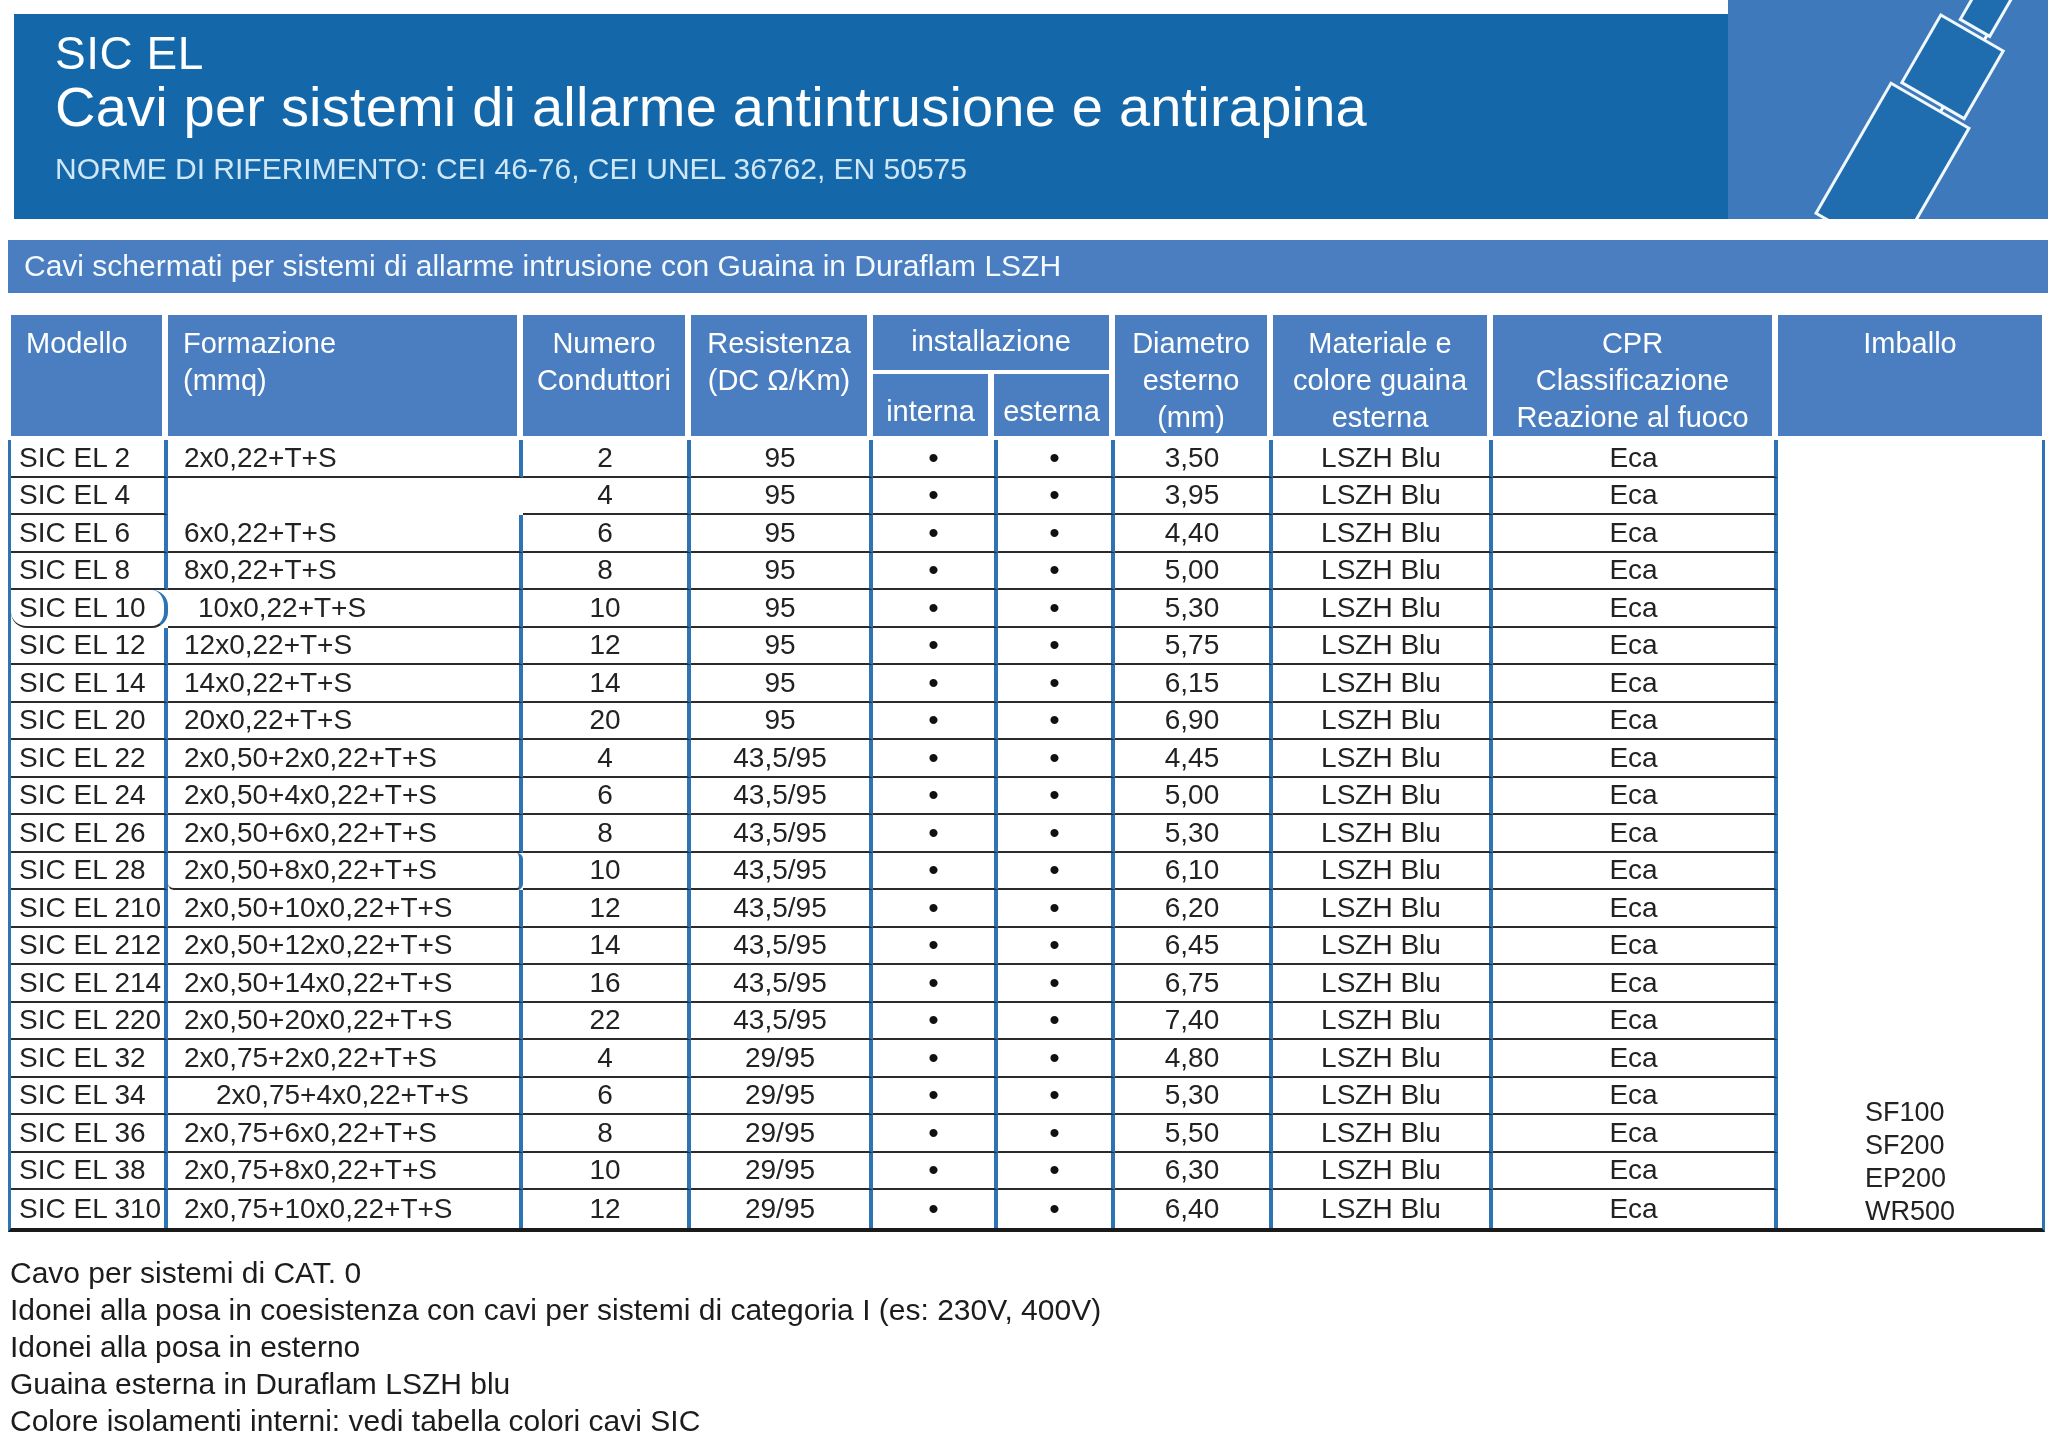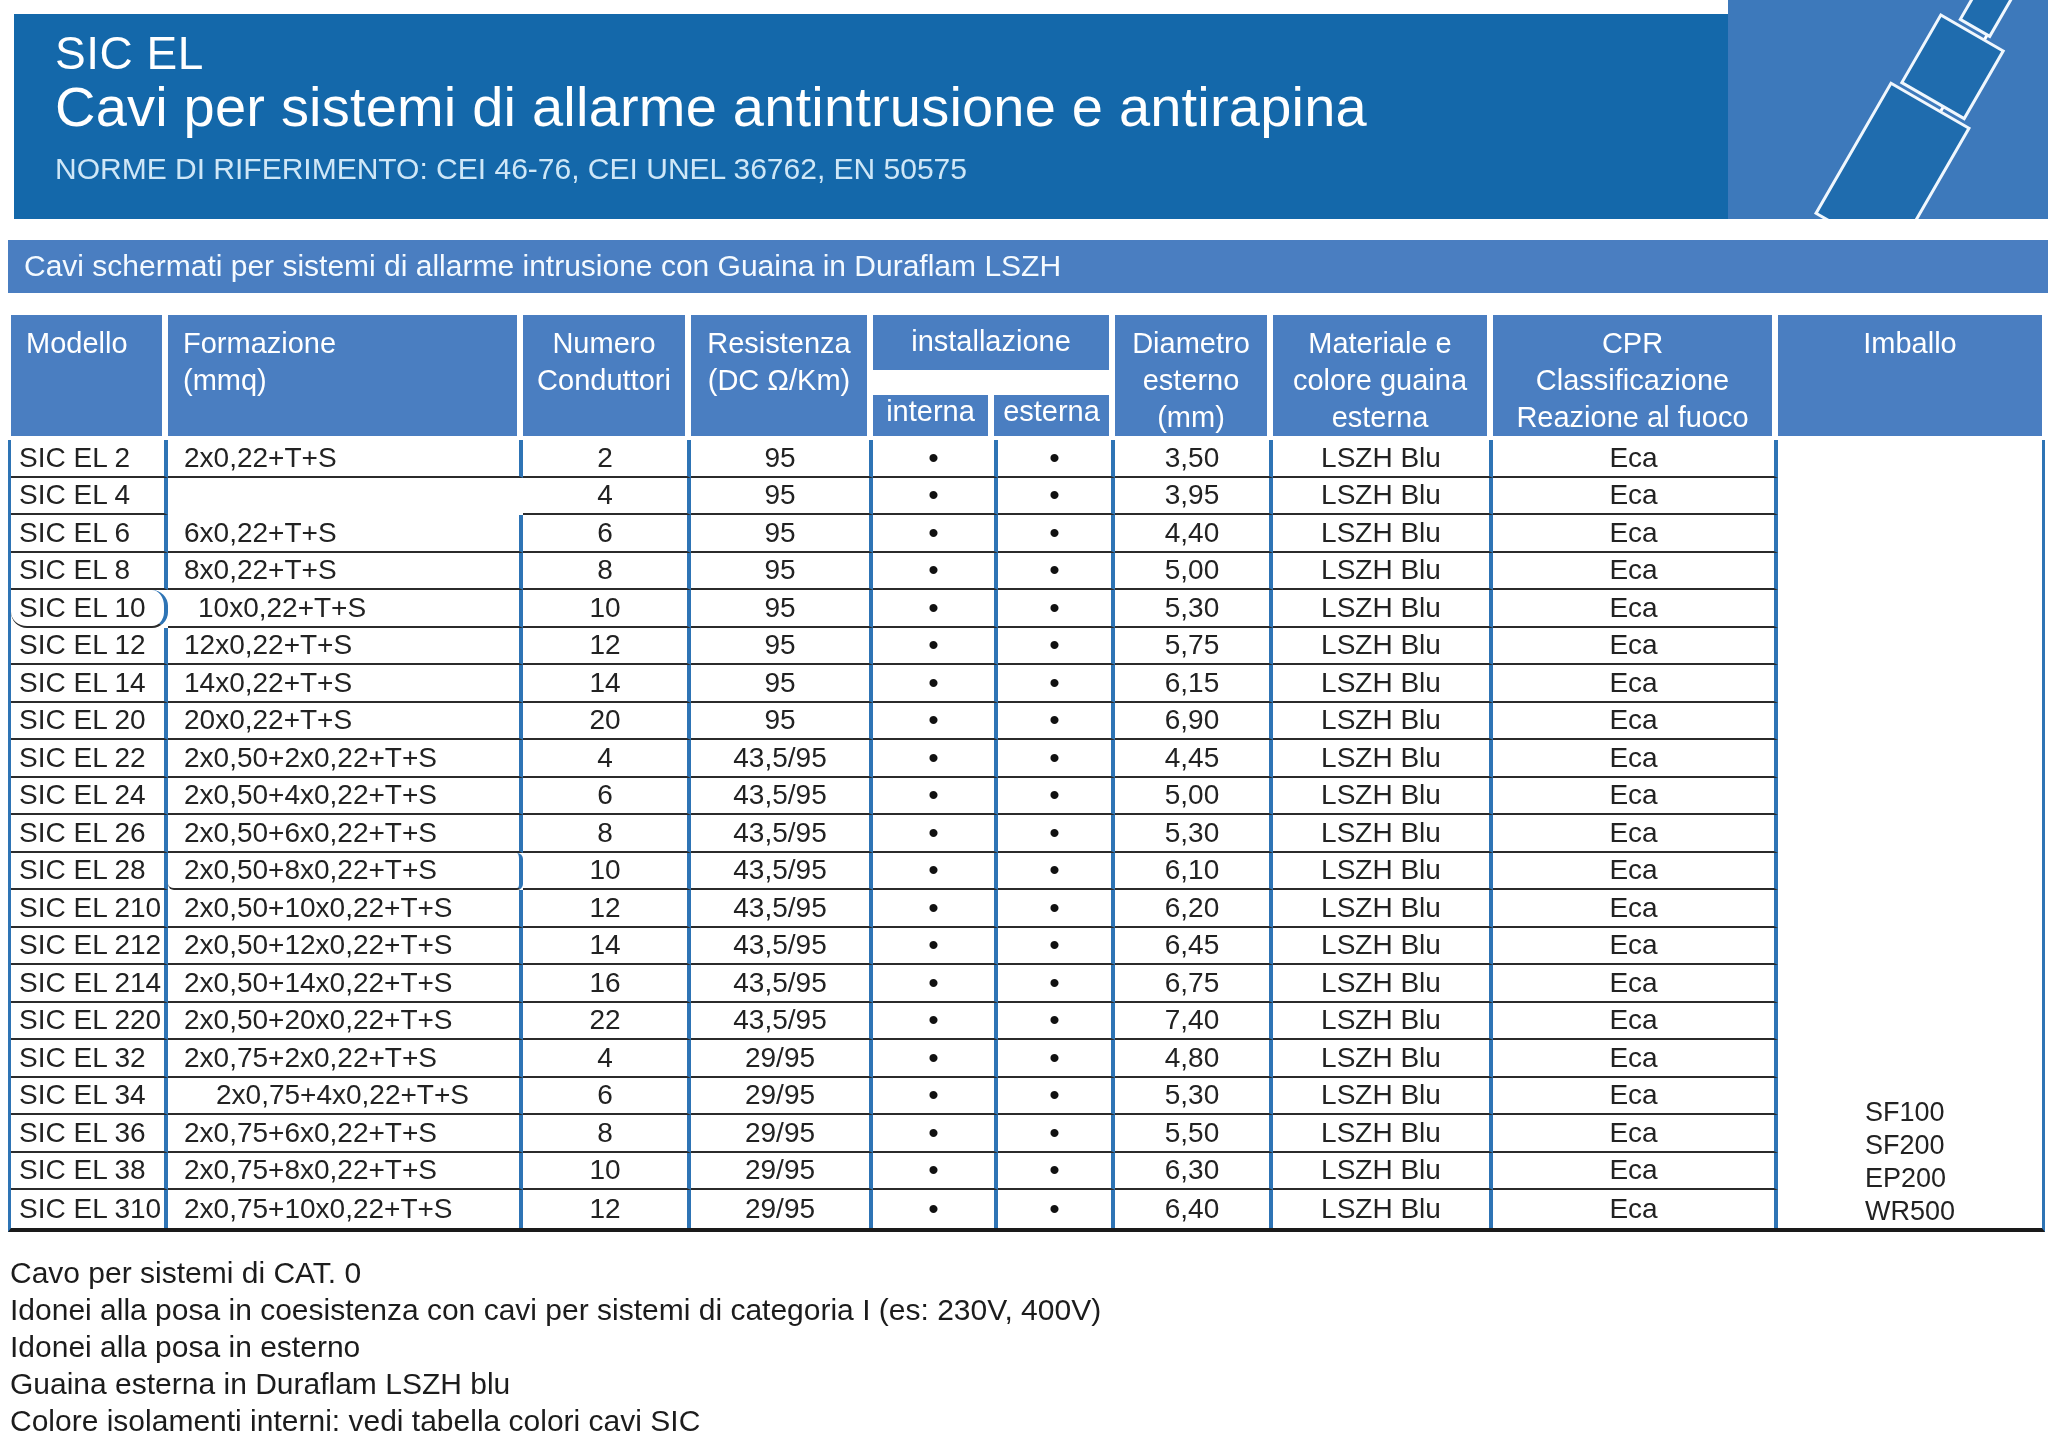--- a/index.html
+++ b/index.html
@@ -25,21 +25,21 @@
 
   
   .thead{position:absolute;left:8px;top:312px;width:2037px;height:126px;display:grid;
     grid-template-columns:157px 355px 168px 182px 125px 117px 158px 220px 285px 270px;}
   .th{background:var(--panel-blue);border:3px solid #fff;color:#fff;font-size:29px;line-height:37px;
     padding-top:10px;text-align:center;white-space:pre-line;}
   .th.left{text-align:left;padding-left:15px;}
   .inst{grid-column:5 / span 2;display:flex;flex-direction:column;}
   .inst-top{background:var(--panel-blue);margin:3px 3px 2px 3px;height:55px;color:#fff;
     font-size:29px;text-align:center;line-height:52px;}
-  .inst-sub{flex:1;display:flex;align-items:flex-end;}
+  .inst-sub{flex:1;display:flex;}
   .inst-sub .th-sub{flex:1;background:var(--panel-blue);margin:2px 3px 3px 3px;color:#fff;
     font-size:29px;display:flex;align-items:flex-end;justify-content:center;padding-bottom:8px;}
 
   
   .tbody{position:absolute;left:8px;top:440px;display:grid;
     grid-template-columns:157px 355px 168px 182px 125px 117px 158px 220px 285px 264px;
     grid-auto-rows:37.5px;
     border-left:3px solid var(--line-blue);border-right:3px solid var(--line-blue);
     border-bottom:4px solid #1a1a1a;background:#fff;}
   .td{border-right:4px solid var(--line-blue);border-bottom:2px solid #2b2b2b;

